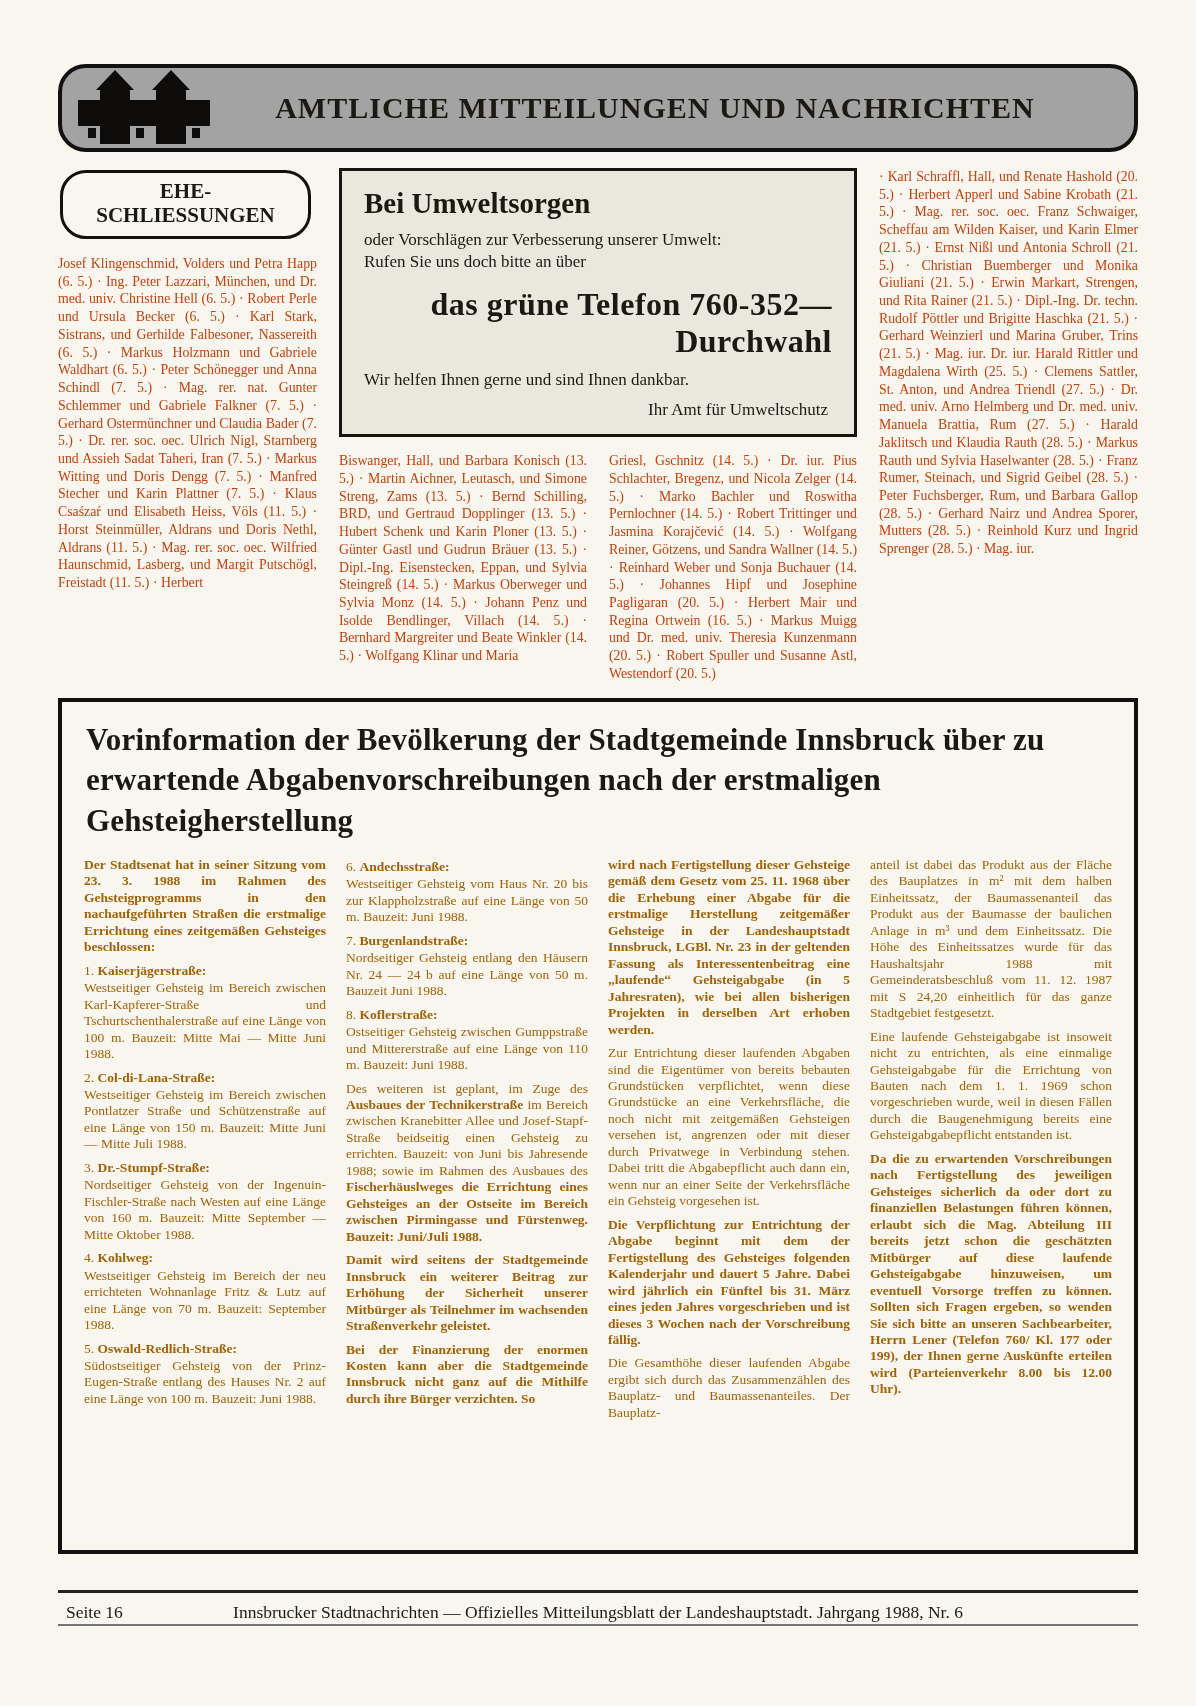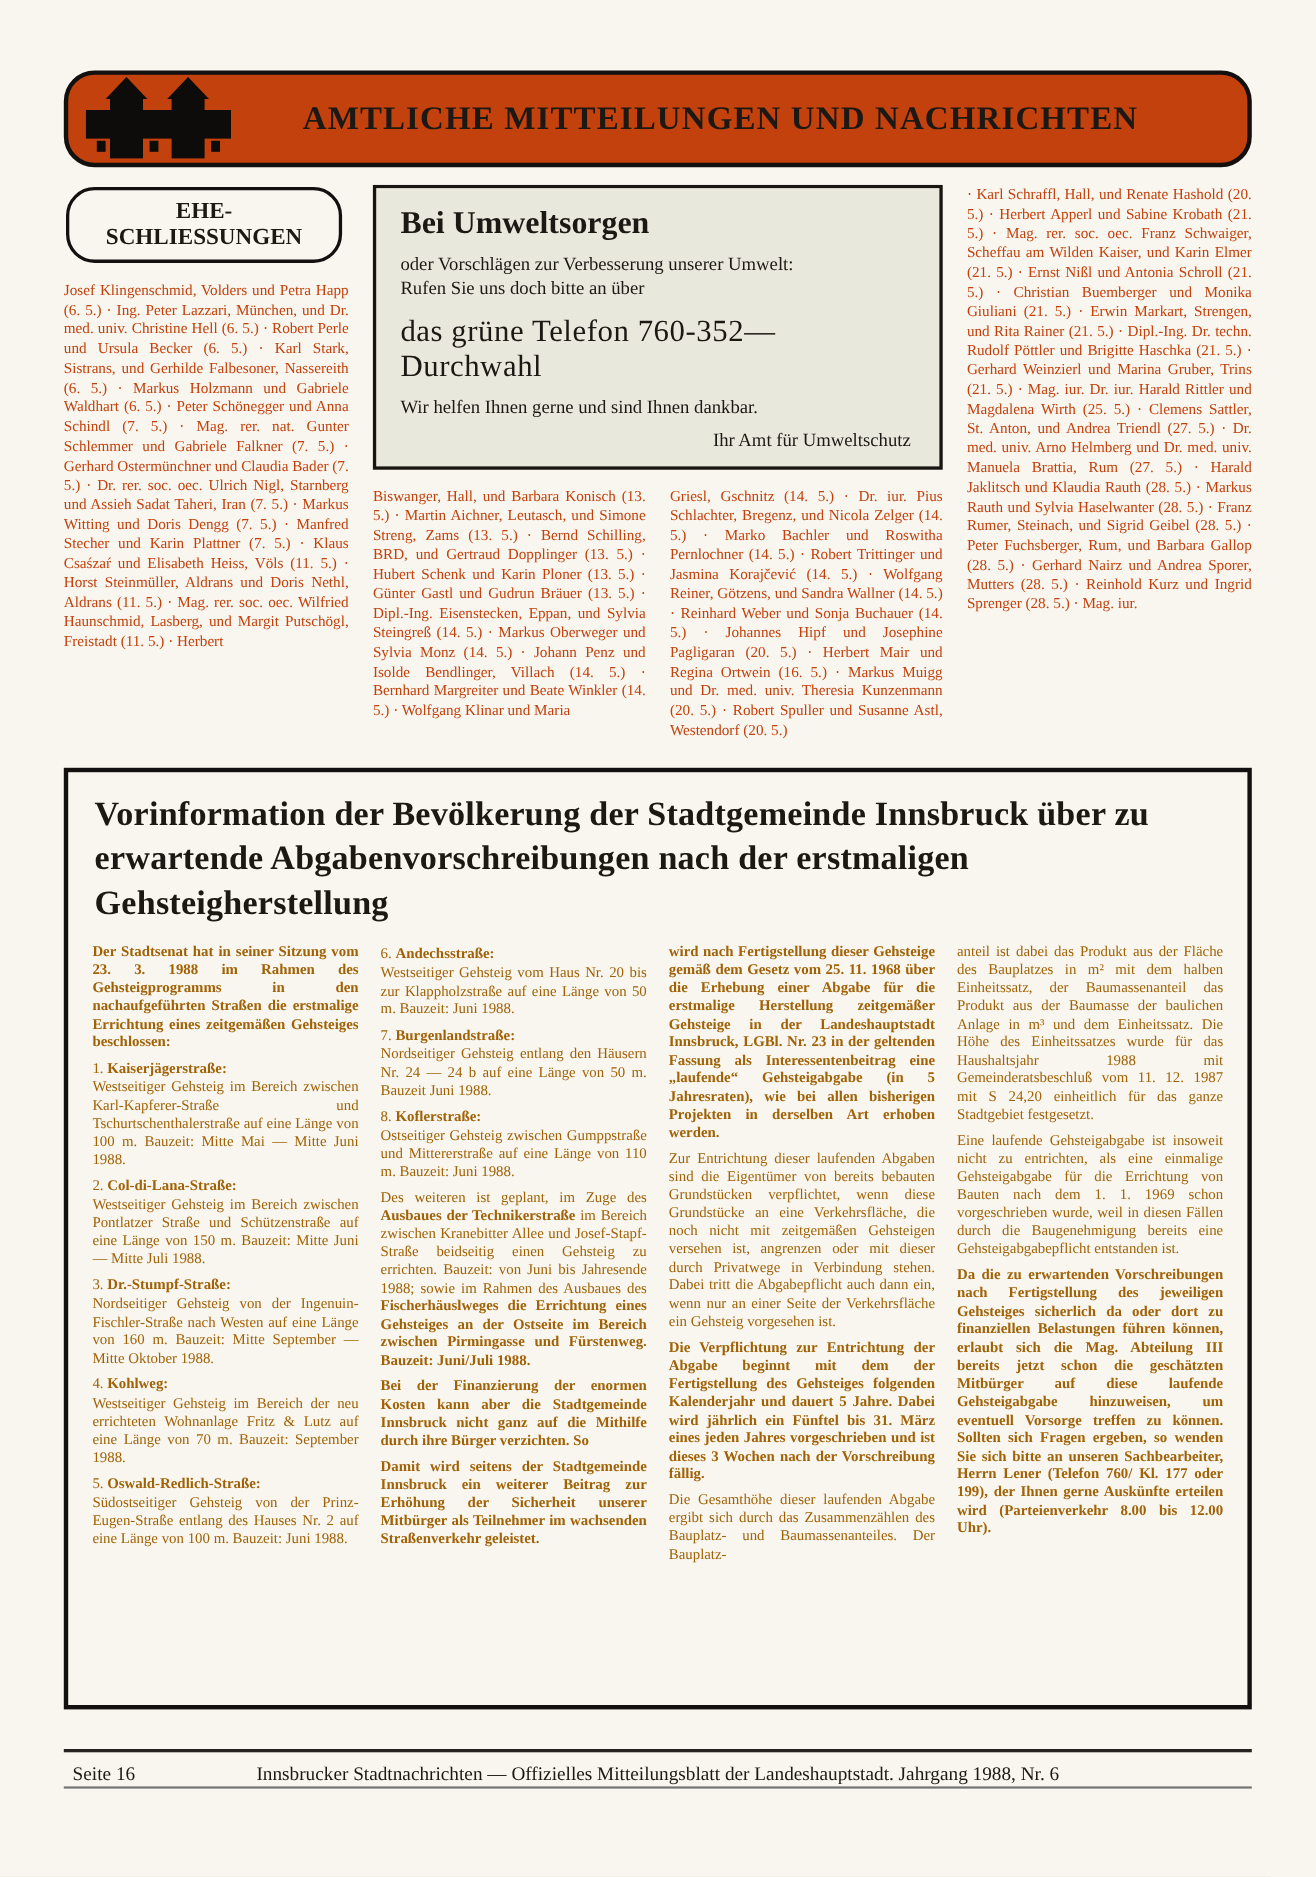--- a/index.html
+++ b/index.html
@@ -6,21 +6,21 @@
   html, body { background: #efede4; }
   body { font-family: "Liberation Serif", serif; color: #1c1914; }
   .sheet {
     width: 1196px; height: 1706px; margin: 0 auto;
     background: #f8f6ef; padding: 64px 58px 0; overflow: hidden; position: relative;
   }
 
   
   .masthead {
     height: 88px; border: 4px solid #121110; border-radius: 28px;
-    display: flex; align-items: center; position: relative; background: #c2410c;
+    display: flex; align-items: center; position: relative; background: #a3a3a3;
   }
   .masthead .logo { width: 168px; height: 80px; margin-left: 16px; flex: 0 0 auto; }
   .masthead h1 {
     flex: 1; text-align: center; font-size: 30px; font-weight: bold;
     letter-spacing: 1px; padding-right: 70px; white-space: nowrap;
   }
 
   
   .top-section {
     margin-top: 16px; height: 516px; overflow: hidden;
@@ -35,21 +35,21 @@
     font-size: 13.8px; line-height: 1.285; text-align: justify;
     hyphens: auto; -webkit-hyphens: auto; color: #c2410c;
   }
   .midcols { display: flex; flex-direction: column; }
   .umwelt-box {
     border: 3px solid #17150f; background: #e9e8dd;
     padding: 16px 22px 14px; margin-bottom: 15px;
   }
   .umwelt-box h2 { font-size: 29px; font-weight: bold; margin-bottom: 9px; }
   .umwelt-box .uline { font-size: 17px; line-height: 1.3; }
-  .umwelt-box .phone { font-size: 28px; font-weight: normal; margin: 13px 0 9px; letter-spacing: .5px; }
+  .umwelt-box .phone { font-size: 32px; font-weight: bold; margin: 13px 0 9px; letter-spacing: .5px; text-align: right; }
   .umwelt-box .signoff { font-size: 17px; text-align: right; margin-top: 9px; padding-right: 4px; }
   .two-cols { display: grid; grid-template-columns: 1fr 1fr; column-gap: 22px; flex: 1; overflow: hidden; }
 
   
   .article-box {
     margin-top: 14px; border: 4px solid #121110; background: #f8f6ef;
     height: 856px; overflow: hidden; padding: 14px 22px 0;
   }
   .headline {
     font-size: 31px; font-weight: bold; line-height: 1.3;
@@ -148,22 +148,22 @@
       </div>
 
       <div>
         <p class="ihead"><span>6.</span> <span class="bold">Andechsstraße:</span></p>
         <p>Westseitiger Gehsteig vom Haus Nr. 20 bis zur Klappholzstraße auf eine Länge von 50 m. Bauzeit: Juni 1988.</p>
         <p class="ihead"><span>7.</span> <span class="bold">Burgenlandstraße:</span></p>
         <p>Nordseitiger Gehsteig entlang den Häusern Nr. 24 — 24 b auf eine Länge von 50 m. Bauzeit Juni 1988.</p>
         <p class="ihead"><span>8.</span> <span class="bold">Koflerstraße:</span></p>
         <p>Ostseitiger Gehsteig zwischen Gumppstraße und Mittererstraße auf eine Länge von 110 m. Bauzeit: Juni 1988.</p>
         <p><span>Des weiteren ist geplant, im Zuge des </span><span class="bold">Ausbaues der Technikerstraße</span><span> im Bereich zwischen Kranebitter Allee und Josef-Stapf-Straße beidseitig einen Gehsteig zu errichten. Bauzeit: von Juni bis Jahresende 1988; sowie im Rahmen des Ausbaues des </span><span class="bold">Fischerhäuslweges die Errichtung eines Gehsteiges an der Ostseite im Bereich zwischen Pirmingasse und Fürstenweg. Bauzeit: Juni/Juli 1988.</span></p>
+        <p class="bold">Damit wird seitens der Stadtgemeinde Innsbruck ein weiterer Beitrag zur Erhöhung der Sicherheit unserer Mitbürger als Teilnehmer im wachsenden Straßenverkehr geleistet.</p>
         <p class="bold">Bei der Finanzierung der enormen Kosten kann aber die Stadtgemeinde Innsbruck nicht ganz auf die Mithilfe durch ihre Bürger verzichten. So</p>
-        <p class="bold">Damit wird seitens der Stadtgemeinde Innsbruck ein weiterer Beitrag zur Erhöhung der Sicherheit unserer Mitbürger als Teilnehmer im wachsenden Straßenverkehr geleistet.</p>
       </div>
 
       <div>
         <p class="bold">wird nach Fertigstellung dieser Gehsteige gemäß dem Gesetz vom 25. 11. 1968 über die Erhebung einer Abgabe für die erstmalige Herstellung zeitgemäßer Gehsteige in der Landeshauptstadt Innsbruck, LGBl. Nr. 23 in der geltenden Fassung als Interessentenbeitrag eine „laufende“ Gehsteigabgabe (in 5 Jahresraten), wie bei allen bisherigen Projekten in derselben Art erhoben werden.</p>
         <p>Zur Entrichtung dieser laufenden Abgaben sind die Eigentümer von bereits bebauten Grundstücken verpflichtet, wenn diese Grundstücke an eine Verkehrsfläche, die noch nicht mit zeitgemäßen Gehsteigen versehen ist, angrenzen oder mit dieser durch Privatwege in Verbindung stehen. Dabei tritt die Abgabepflicht auch dann ein, wenn nur an einer Seite der Verkehrsfläche ein Gehsteig vorgesehen ist.</p>
         <p class="bold">Die Verpflichtung zur Entrichtung der Abgabe beginnt mit dem der Fertigstellung des Gehsteiges folgenden Kalenderjahr und dauert 5 Jahre. Dabei wird jährlich ein Fünftel bis 31. März eines jeden Jahres vorgeschrieben und ist dieses 3 Wochen nach der Vorschreibung fällig.</p>
         <p>Die Gesamthöhe dieser laufenden Abgabe ergibt sich durch das Zusammenzählen des Bauplatz- und Baumassenanteiles. Der Bauplatz-</p>
       </div>
 
       <div>

